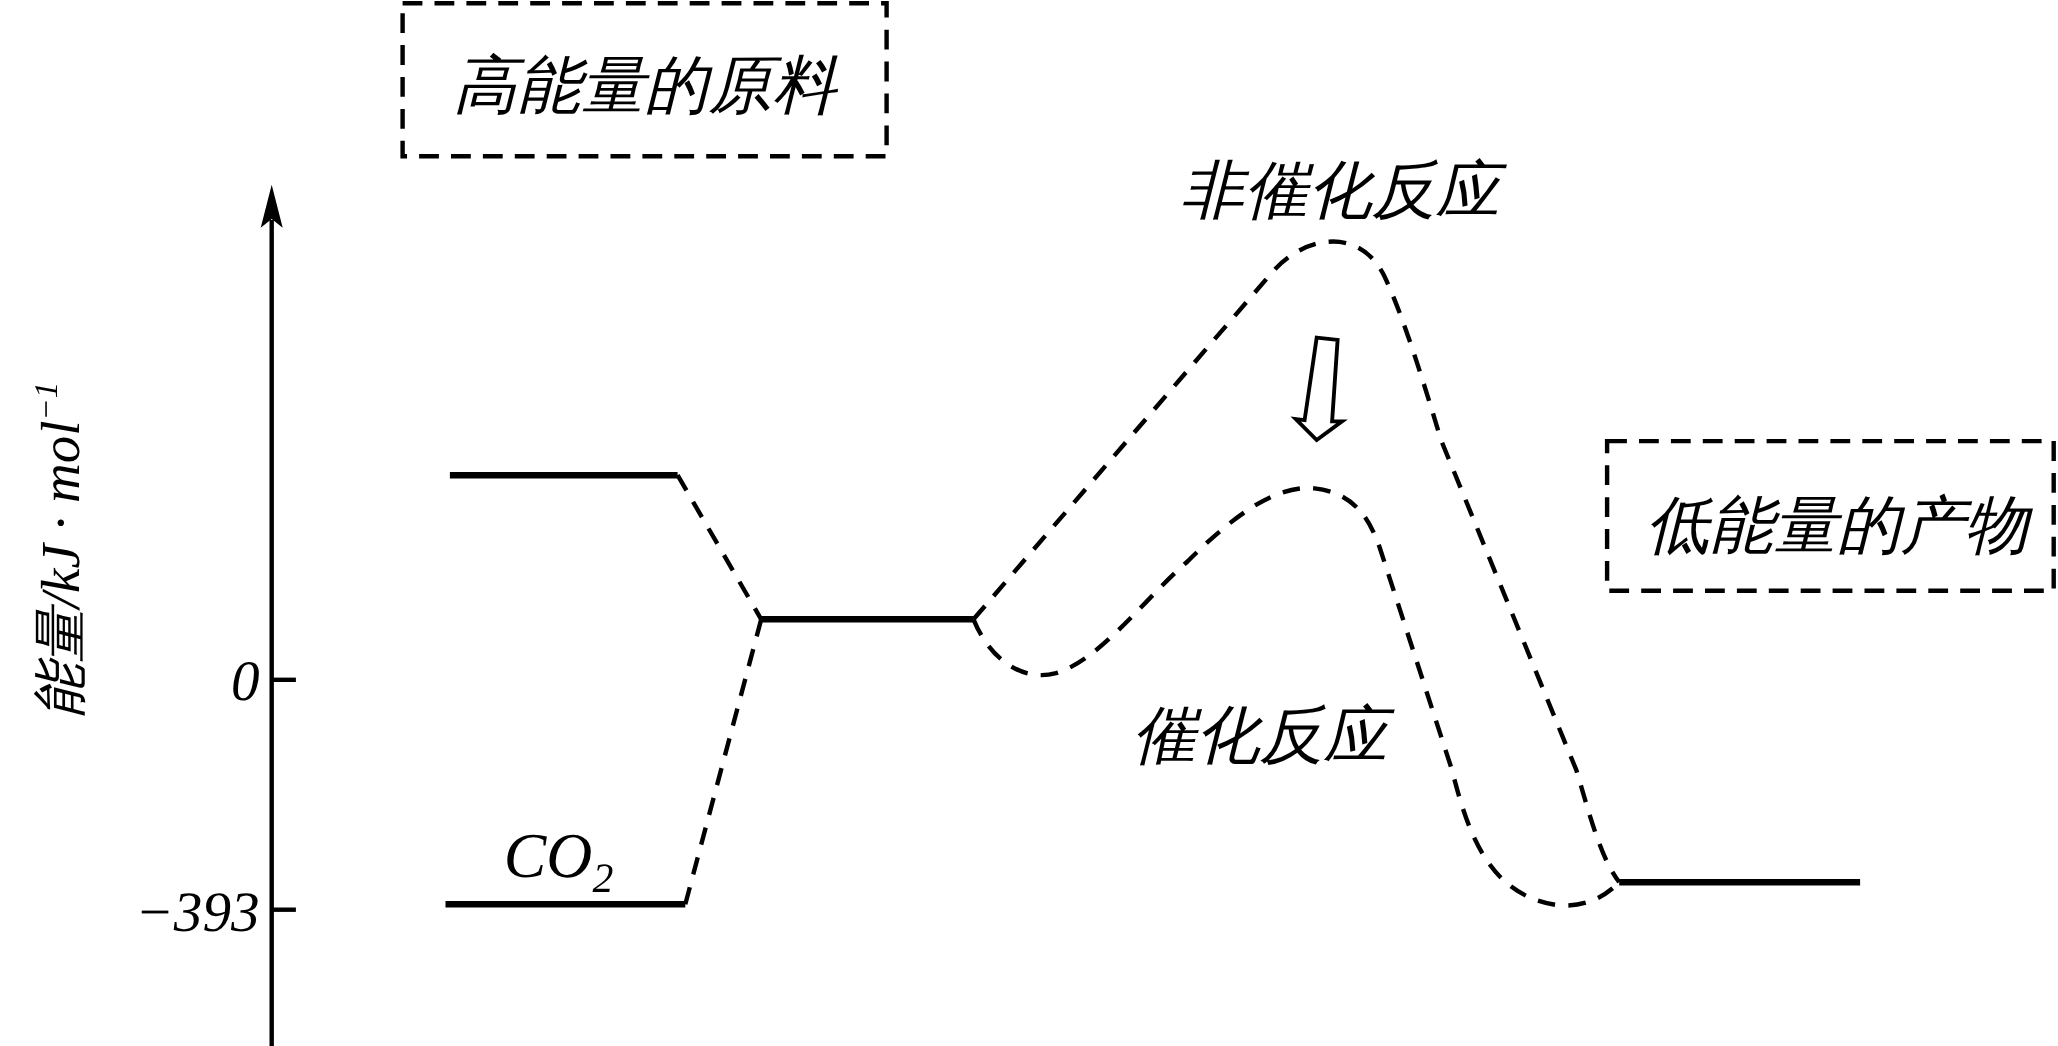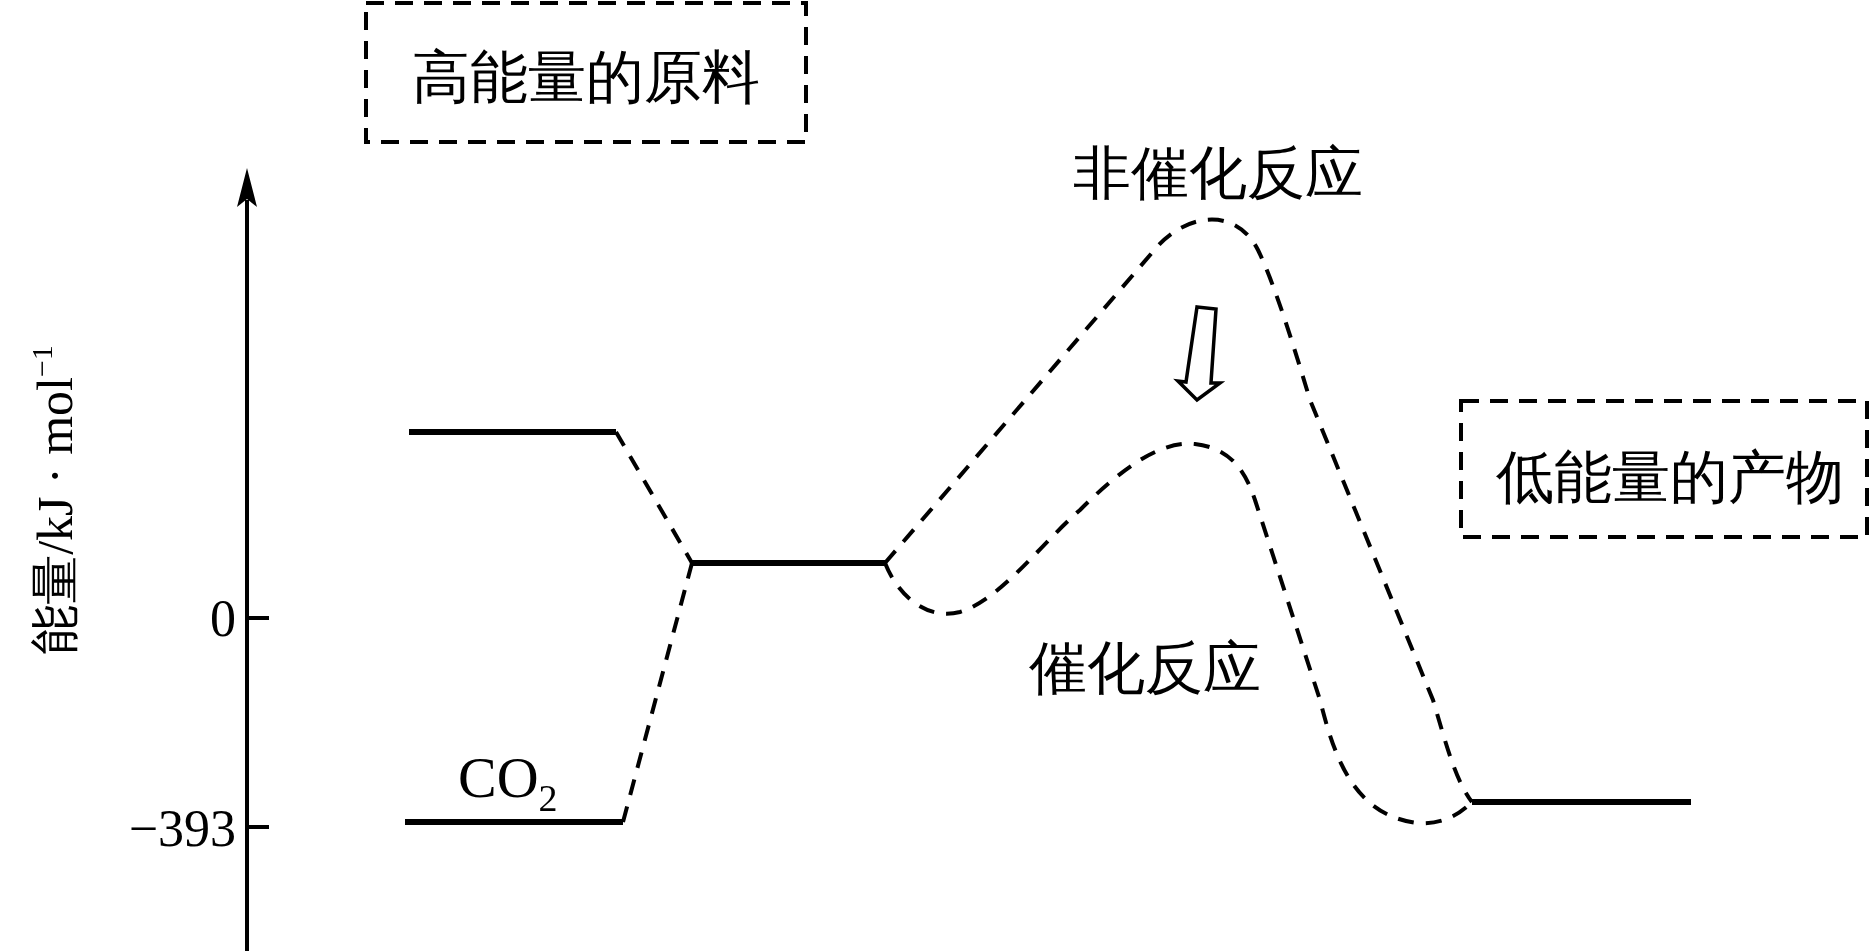--- a/index.html
+++ b/index.html
@@ -1,17 +1,17 @@
 <!DOCTYPE html>
 <html><head>
   <meta charset="utf-8">
   <style>
     html, body { margin: 0; padding: 0; background: #ffffff; }
     body { width: 1871px; height: 951px; position: relative; overflow: hidden; }
-    #stage { position: absolute; left: 0; top: 0; width: 1871px; height: 760px; }
+    #stage { position: absolute; left: 0; top: 0; width: 1871px; height: 760px; font-style: italic; }
     svg text { fill: #000; }
     .cjk { font-family: "DejaVu Sans", sans-serif; }
     .serif { font-family: "Liberation Serif", "DejaVu Serif", serif; }
   </style>
 </head>
 <body>
 
 <div id="stage">
 <svg width="1871" height="951" viewBox="0 0 1871 951" xmlns="http://www.w3.org/2000/svg">
 

